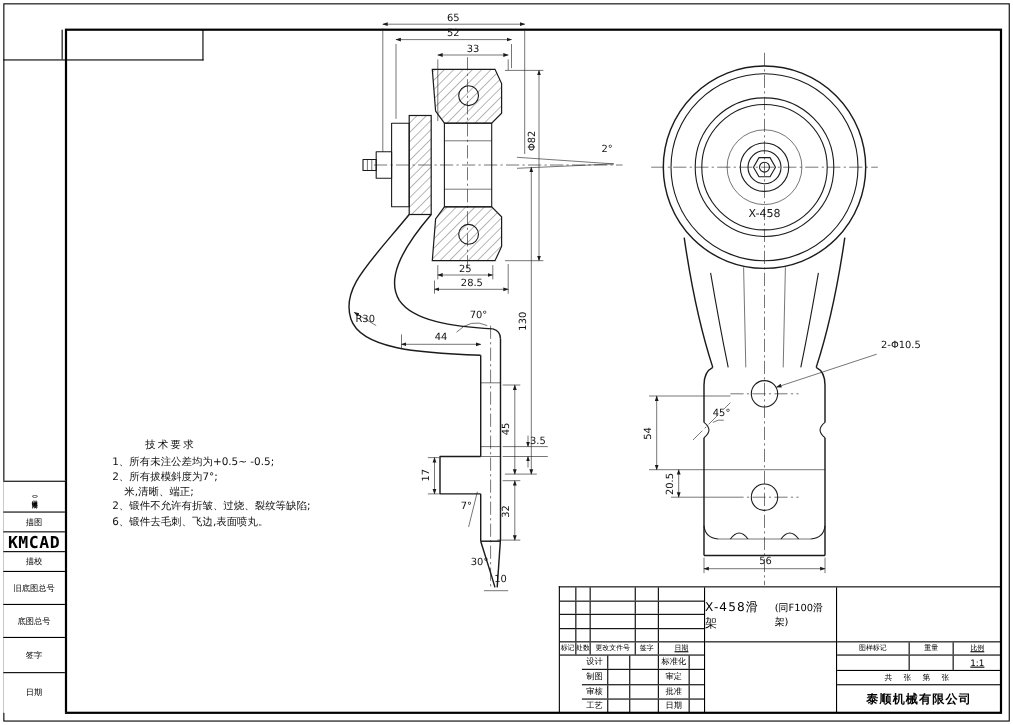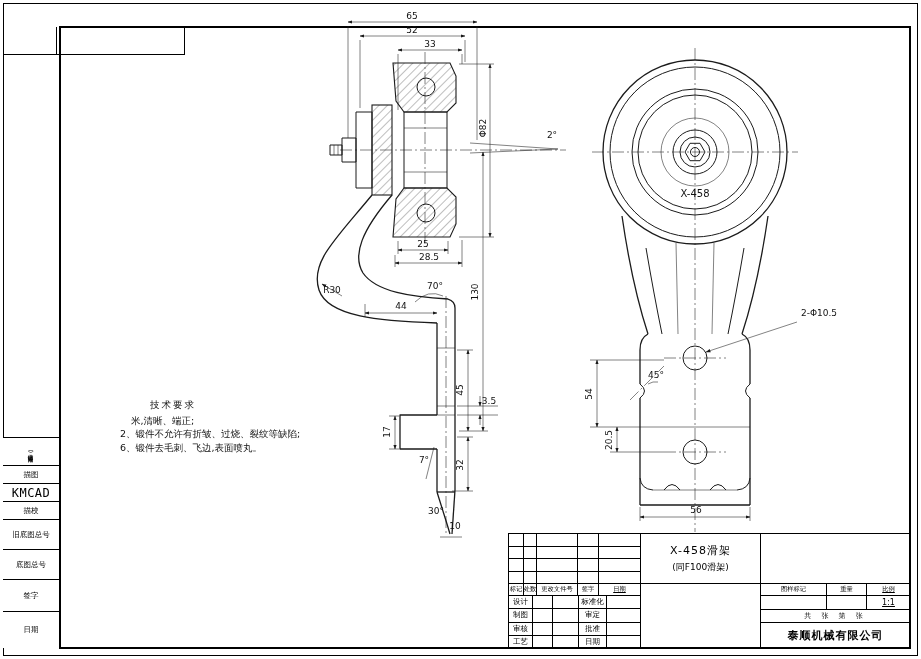--- a/index.html
+++ b/index.html
@@ -14,60 +14,60 @@
   .th{fill:none;stroke:#1b1b1b;stroke-width:0.55;}
   .cl{fill:none;stroke:#1b1b1b;stroke-width:0.55;stroke-dasharray:12 3 2 3;}
   .dl{fill:none;stroke:#1b1b1b;stroke-width:0.55;}
   .hatched{fill:url(#hatch);stroke:#1b1b1b;stroke-width:1.1;}
   .frame2{fill:none;stroke:#000;stroke-width:2;}
   .frame1{fill:none;stroke:#000;stroke-width:1;}
   .dim{font-size:9px;fill:#111;text-anchor:middle;font-family:"DejaVu Sans",sans-serif;}
   .dimlg{font-size:10px;}
 
   
-  .tech-req{position:absolute;left:120px;top:398px;width:226px;font-size:9.5px;line-height:13.5px;color:#111;}
+  .tech-req{position:absolute;left:102px;top:398px;width:226px;font-size:9.5px;line-height:13.5px;color:#111;}
   .tech-title{margin-left:30px;margin-bottom:2px;letter-spacing:2px;}
   .tech-cont{padding-left:11px;}
 
   
   .tb{position:absolute;left:508px;top:533px;width:402px;height:115px;display:flex;
       border-left:1.5px solid #000;border-top:1.5px solid #000;font-size:7px;background:transparent;}
   .tb-left{width:132px;border-right:1px solid #000;display:flex;flex-direction:column;}
   .tb-change{height:50px;display:flex;flex-direction:column;}
   .tb-crow{flex:1;display:flex;border-bottom:1px solid #000;}
   .tb-hrow{height:12px;display:flex;border-bottom:1px solid #000;font-size:6.3px;}
-  .tb-sign{flex:1;display:flex;flex-direction:column;}
+  .tb-sign{flex:1;display:flex;flex-direction:column;margin-left:20px;}
   .tb-srow{flex:1;display:flex;border-bottom:1px solid #000;font-size:7.5px;}
   .tb-srow:last-child{border-bottom:none;}
   .c{border-right:1px solid #000;display:flex;align-items:center;justify-content:center;overflow:hidden;white-space:nowrap;}
   .c:last-child{border-right:none;}
   .w15{width:15px;}.w13{width:13px;}.w41{width:41px;}.w21{width:21px;}
   .w24{width:24px;}.w20{width:20px;}.w26{width:26px;}.w28{width:28px;}
   .wfill{flex:1;text-decoration:underline;}
   .tb-mid{width:120px;border-right:1px solid #000;display:flex;flex-direction:column;}
-  .tb-part{height:50px;border-bottom:1px solid #000;display:flex;flex-direction:column;align-items:center;justify-content:center;gap:3px;}
+  .tb-part{height:50px;border-bottom:1px solid #000;display:flex;flex-direction:row;align-items:center;justify-content:center;gap:3px;}
   .tb-part-name{font-size:11px;letter-spacing:1px;}
   .tb-part-alias{font-size:9px;}
   .tb-material{flex:1;display:flex;align-items:center;justify-content:center;font-size:11px;letter-spacing:2px;}
   .tb-right{flex:1;display:flex;flex-direction:column;}
   .tb-rtop{height:50px;border-bottom:1px solid #000;}
   .tb-rlabels{height:12px;display:flex;border-bottom:1px solid #000;font-size:6.3px;}
   .tb-rvals{height:14px;display:flex;border-bottom:1px solid #000;font-size:8px;}
   .w66{width:66px;}.w40{width:40px;}
   .tb-sheet{height:13px;border-bottom:1px solid #000;display:flex;align-items:center;justify-content:center;font-size:7px;letter-spacing:4px;}
   .tb-company{flex:1;display:flex;align-items:center;justify-content:center;font-size:11px;font-weight:bold;letter-spacing:1px;}
 
   
   .left-blocks{position:absolute;left:3px;top:437px;width:57px;height:211px;display:flex;flex-direction:column;
                border-top:1px solid #000;border-right:1px solid #000;font-size:7.5px;background:#fff;}
   .lb-row{border-bottom:1px solid #000;display:flex;align-items:center;justify-content:center;overflow:hidden;}
   .lb-row:last-child{border-bottom:none;flex:1;}
   .h28{height:28px;}.h18{height:18px;}.h30{height:30px;}.h32{height:32px;}
   .lb-borrow{writing-mode:vertical-rl;font-size:5.5px;line-height:8px;letter-spacing:-0.5px;}
-  .lb-kmcad{font-family:"DejaVu Sans Mono",monospace;font-size:12px;font-weight:normal;letter-spacing:0.5px;}
+  .lb-kmcad{font-family:"DejaVu Sans Mono",monospace;font-size:15px;font-weight:bold;letter-spacing:0.5px;}
 
   
   .topleft-box{position:absolute;left:3px;top:27px;width:182px;height:28px;display:flex;
                border-bottom:1px solid #000;border-right:1px solid #000;}
   .topleft-box .cell1{width:54px;height:100%;border-right:1px solid #000;}
   .topleft-box .cell2{flex:1;}
 </style>
 </head>
 <body>
 
@@ -248,20 +248,22 @@
       <text class="dim" x="819" y="316">2-Φ10.5</text>
       <text class="dim" x="656" y="378">45°</text>
       <text class="dim" x="592" y="394" transform="rotate(-90 592 394)">54</text>
       <text class="dim" x="612" y="440" transform="rotate(-90 612 440)">20.5</text>
       <text class="dim" x="696" y="513">56</text>
     </g>
   </svg>
 
   <div class="tech-req">
     <div class="tech-title">技术要求</div>
+    <div class="tech-line">1、所有未注公差均为+0.5~ -0.5;</div>
+    <div class="tech-line">2、所有拔模斜度为7°;</div>
     <div class="tech-line tech-cont">米,清晰、端正;</div>
     <div class="tech-line">2、锻件不允许有折皱、过烧、裂纹等缺陷;</div>
     <div class="tech-line">6、锻件去毛刺、飞边,表面喷丸。</div>
   </div>
 
   <div class="topleft-box">
     <div class="cell1"></div>
     <div class="cell2"></div>
   </div>
 

